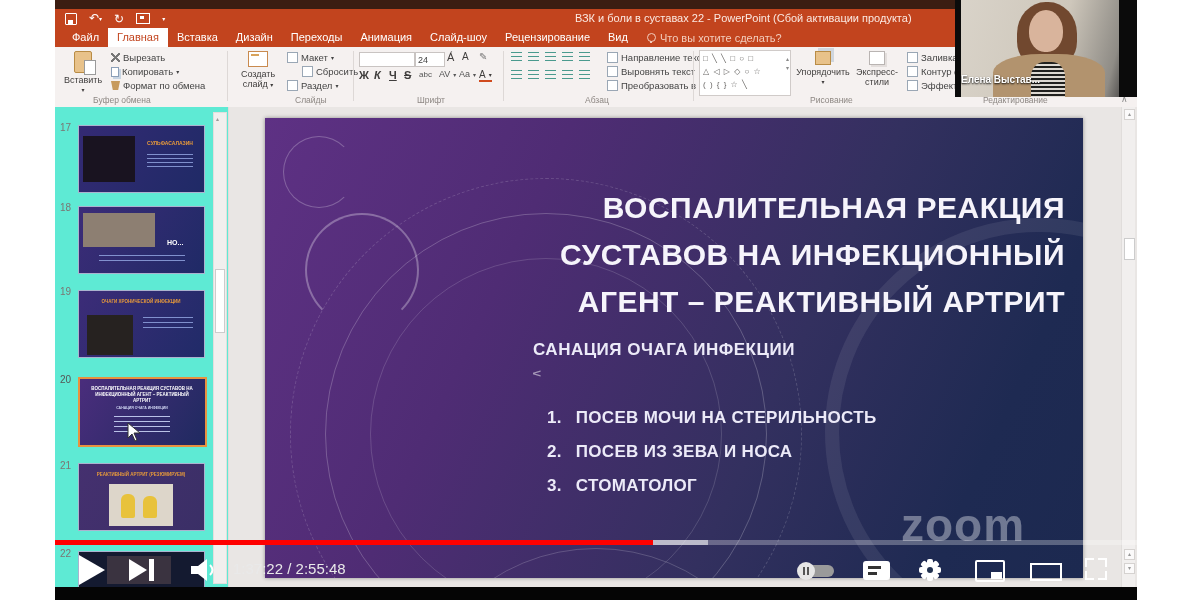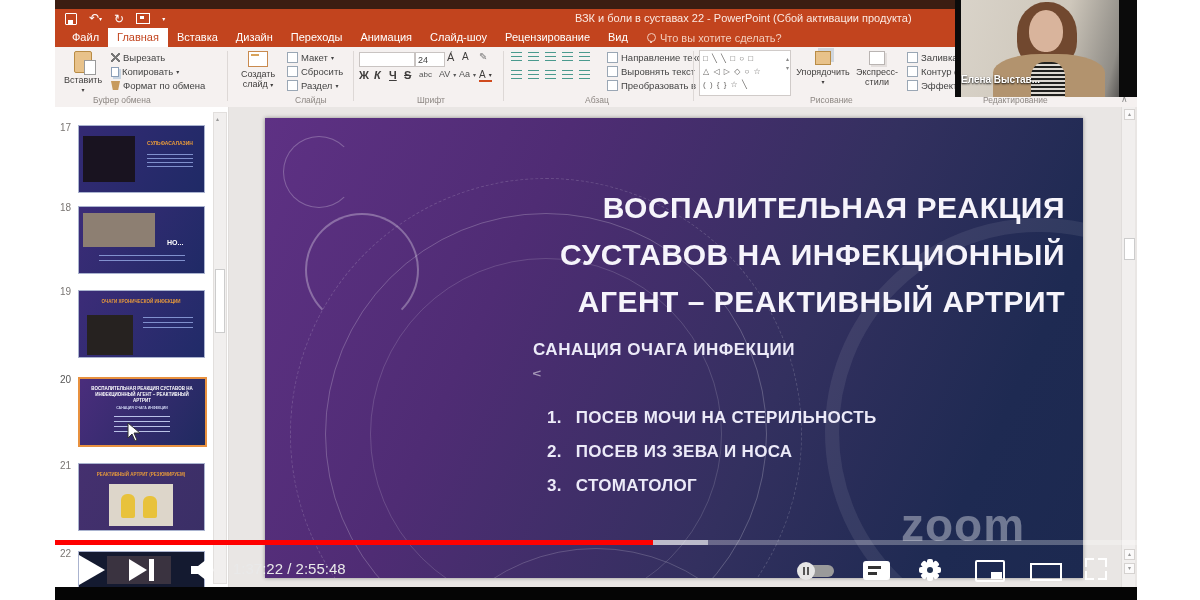--- a/index.html
+++ b/index.html
@@ -42,21 +42,21 @@
   .combo{position:absolute;height:13px;background:#fff;border:1px solid #c9c4c2;font-size:9px;color:#444;display:flex;align-items:center;padding:0 2px;}
   .fbtn{font-size:11px;color:#3f3d3c;font-weight:bold;}
   .shapesbox{position:absolute;left:644px;top:3px;width:84px;height:42px;background:#fff;border:1px solid #d0cbc9;color:#6a6866;font-size:8px;line-height:13px;padding:1px 3px;letter-spacing:1px;}
   .arr2{position:absolute;display:flex;flex-direction:column;gap:2px;color:#8a8a8a;font-size:6px;}
   .sqicon{width:14px;height:12px;background:#e8c28a;border:1px solid #b98c45;box-shadow:3px -3px 0 #cfd6de;margin-bottom:2px;}
   .stylesq{width:14px;height:12px;background:#fff;border:1px solid #b9b4b2;box-shadow:2px 2px 0 #e3dedc;margin-bottom:2px;}
   .collapse{position:absolute;color:#8a8a8a;font-size:9px;}
 
   
   .mainarea{position:absolute;left:0;top:107px;width:1082px;height:480px;background:#e9e6e4;}
-  .thumbpanel{position:absolute;left:0;top:0;width:173px;height:480px;background:#ffffff;border-right:1px solid #e0dddb;}
+  .thumbpanel{position:absolute;left:0;top:0;width:173px;height:480px;background:#5eead4;border-right:1px solid #e0dddb;}
   .tnum{position:absolute;left:5px;font-size:10px;color:#7a7673;}
   .thumb{position:absolute;left:23px;width:125px;height:66px;border:1px solid #aab3cf;overflow:hidden;}
   .thumb.sel{border:2px solid #e8913f;}
   .tsb{position:absolute;left:158px;top:5px;width:12px;height:470px;background:#f1efee;border:1px solid #e2dfdd;}
   .tsb .th{position:absolute;left:1px;top:156px;width:8px;height:62px;background:#fff;border:1px solid #ccc;}
   .tsb .ua{position:absolute;left:2px;top:2px;font-size:6px;color:#999;}
 
   
   .slide{position:absolute;left:210px;top:11px;width:818px;height:460px;overflow:hidden;
     background:linear-gradient(115deg,#5e3184 0%,#4f2c74 30%,#33305f 62%,#1e2a52 85%,#1c2950 100%);
@@ -175,21 +175,21 @@
       <div class="bigbtn" style="left:180px;top:4px;width:46px;">
         <span class="slidesicon"></span>
         <span>Создать</span>
         <span><span>слайд</span> <span class="dd">▾</span></span>
       </div>
       <div class="rrow" style="left:232px;top:5px;">
         <span class="mic box"></span>
         <span>Макет</span>
           <span class="dd">▾</span>
       </div>
-      <div class="rrow" style="left:232px;top:19px;">
+      <div class="rrow" style="left:247px;top:19px;">
         <span class="mic box"></span>
         <span>Сбросить</span>
       </div>
       <div class="rrow" style="left:232px;top:33px;text-align:right;">
         <span class="mic box"></span>
         <span>Раздел</span>
           <span class="dd">▾</span>
       </div>
       <div class="glabel" style="left:240px;">Слайды</div>
       <div class="gsep" style="left:298px;"></div>

